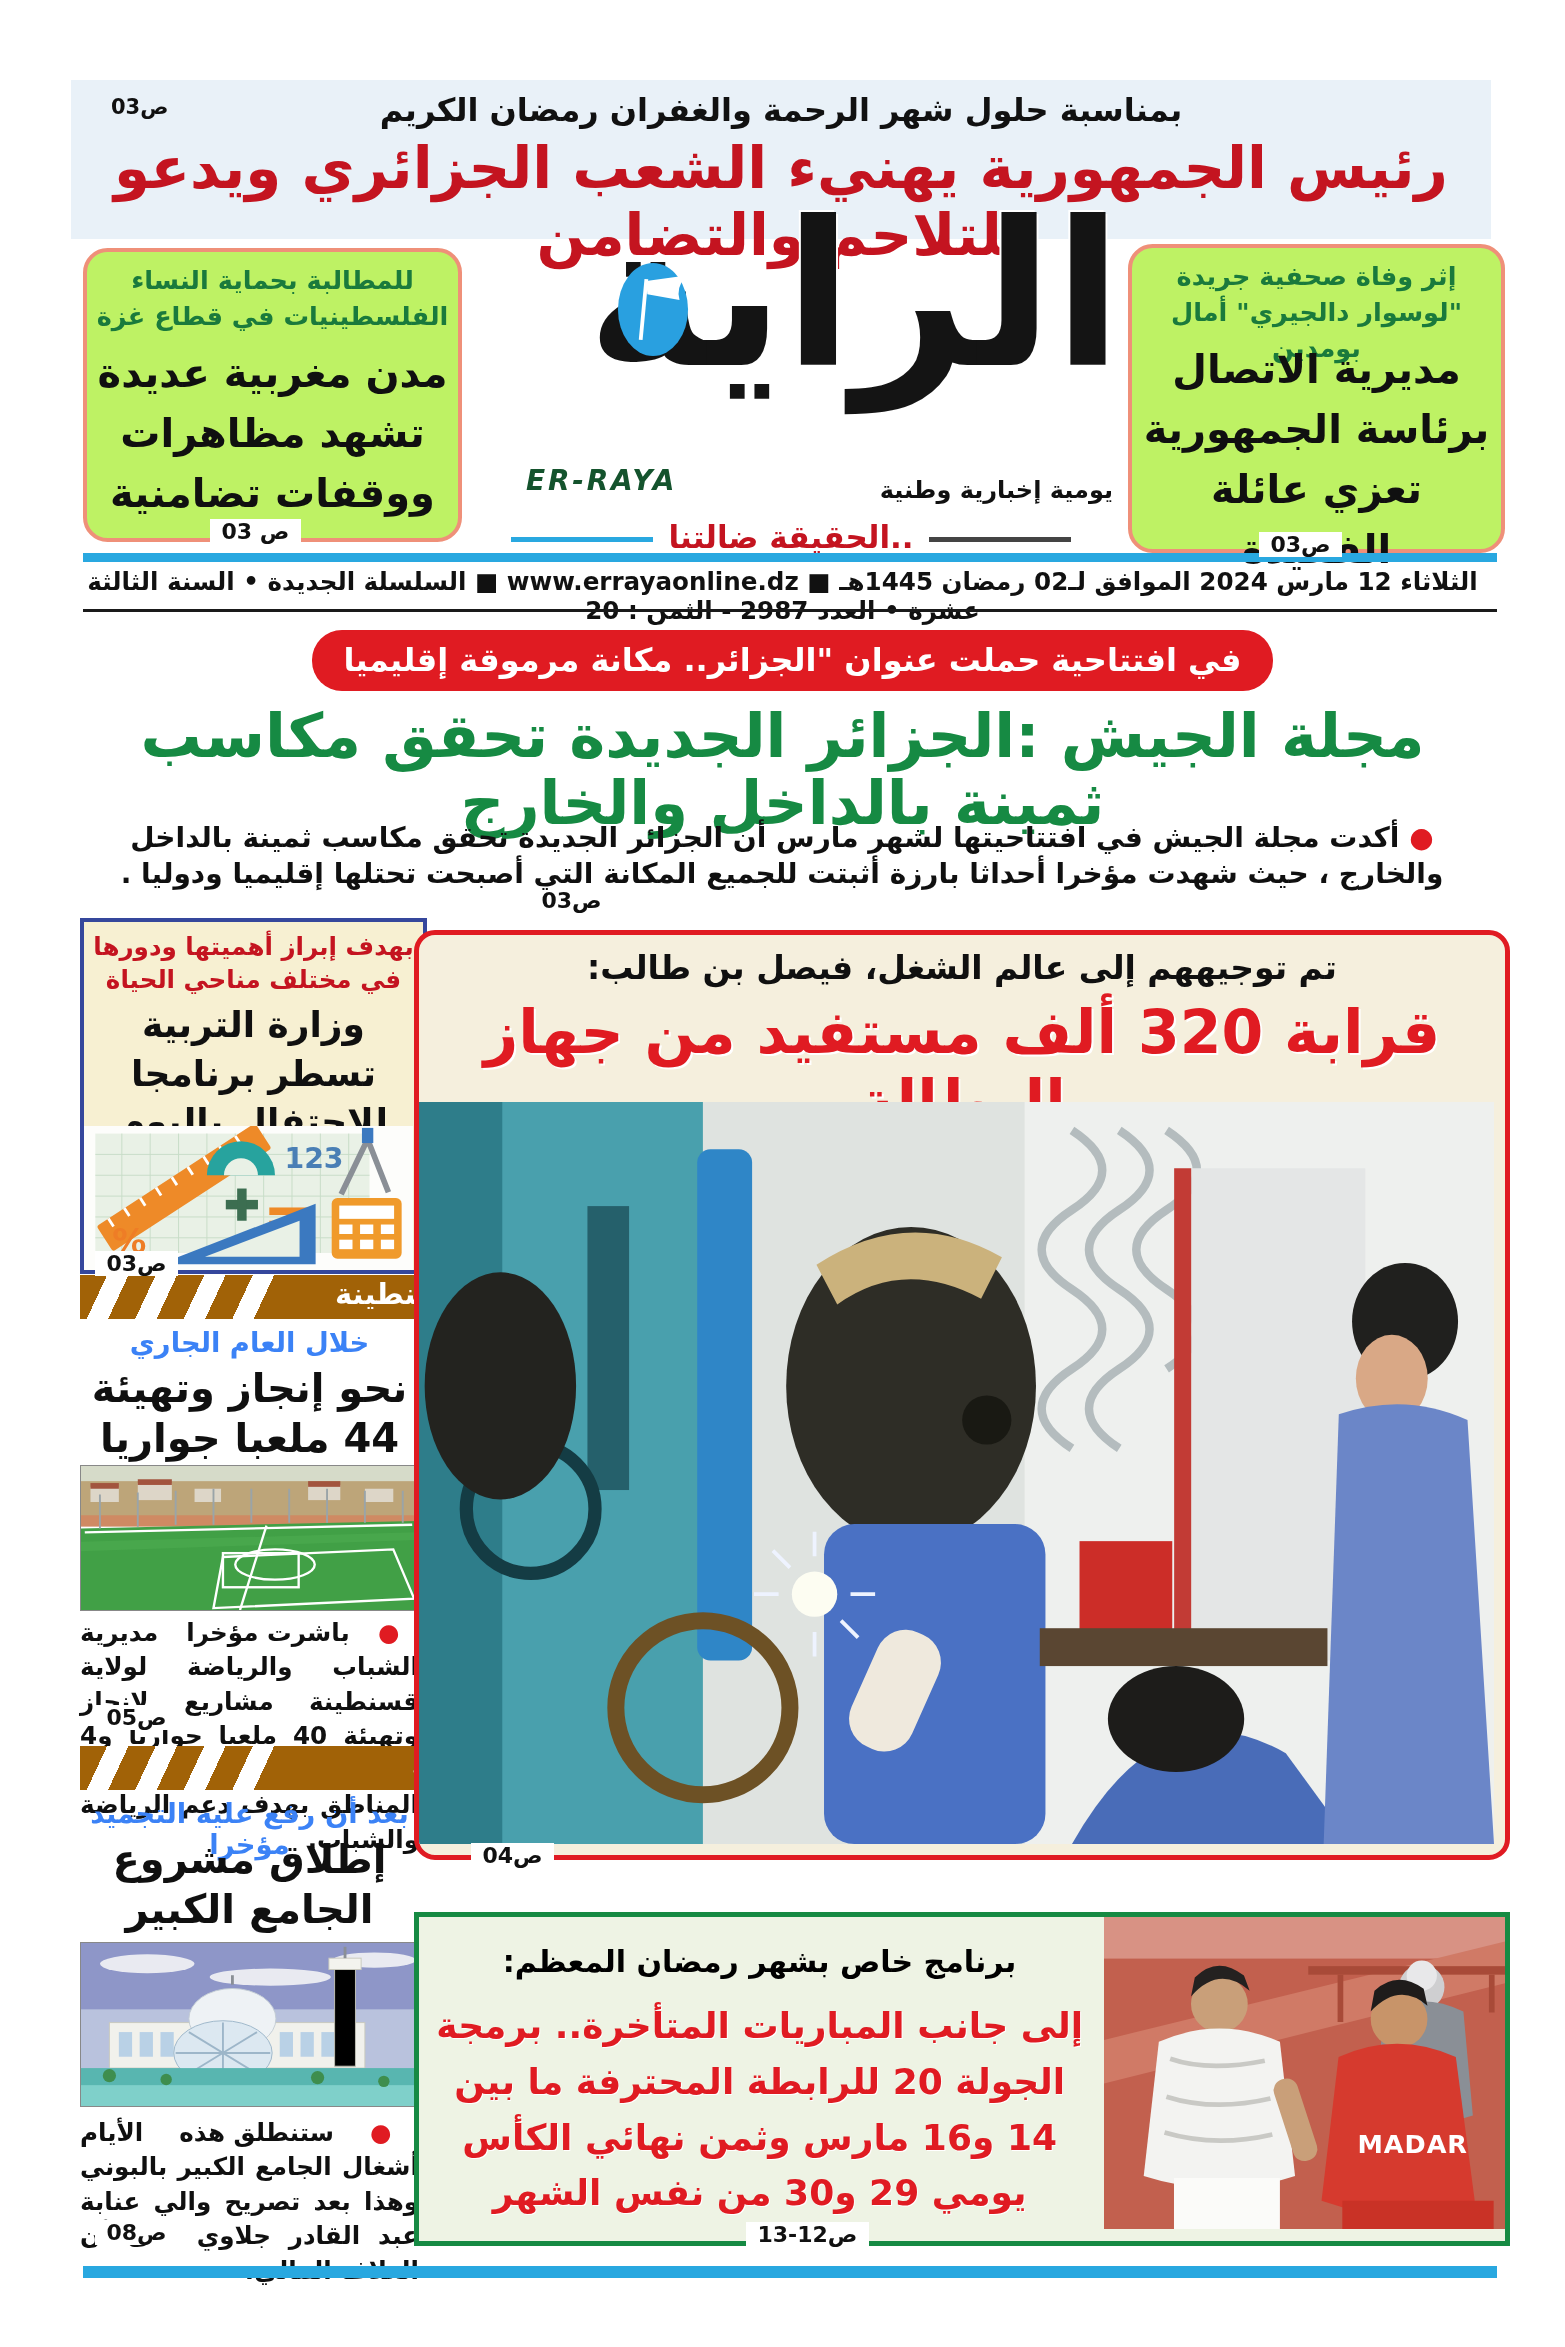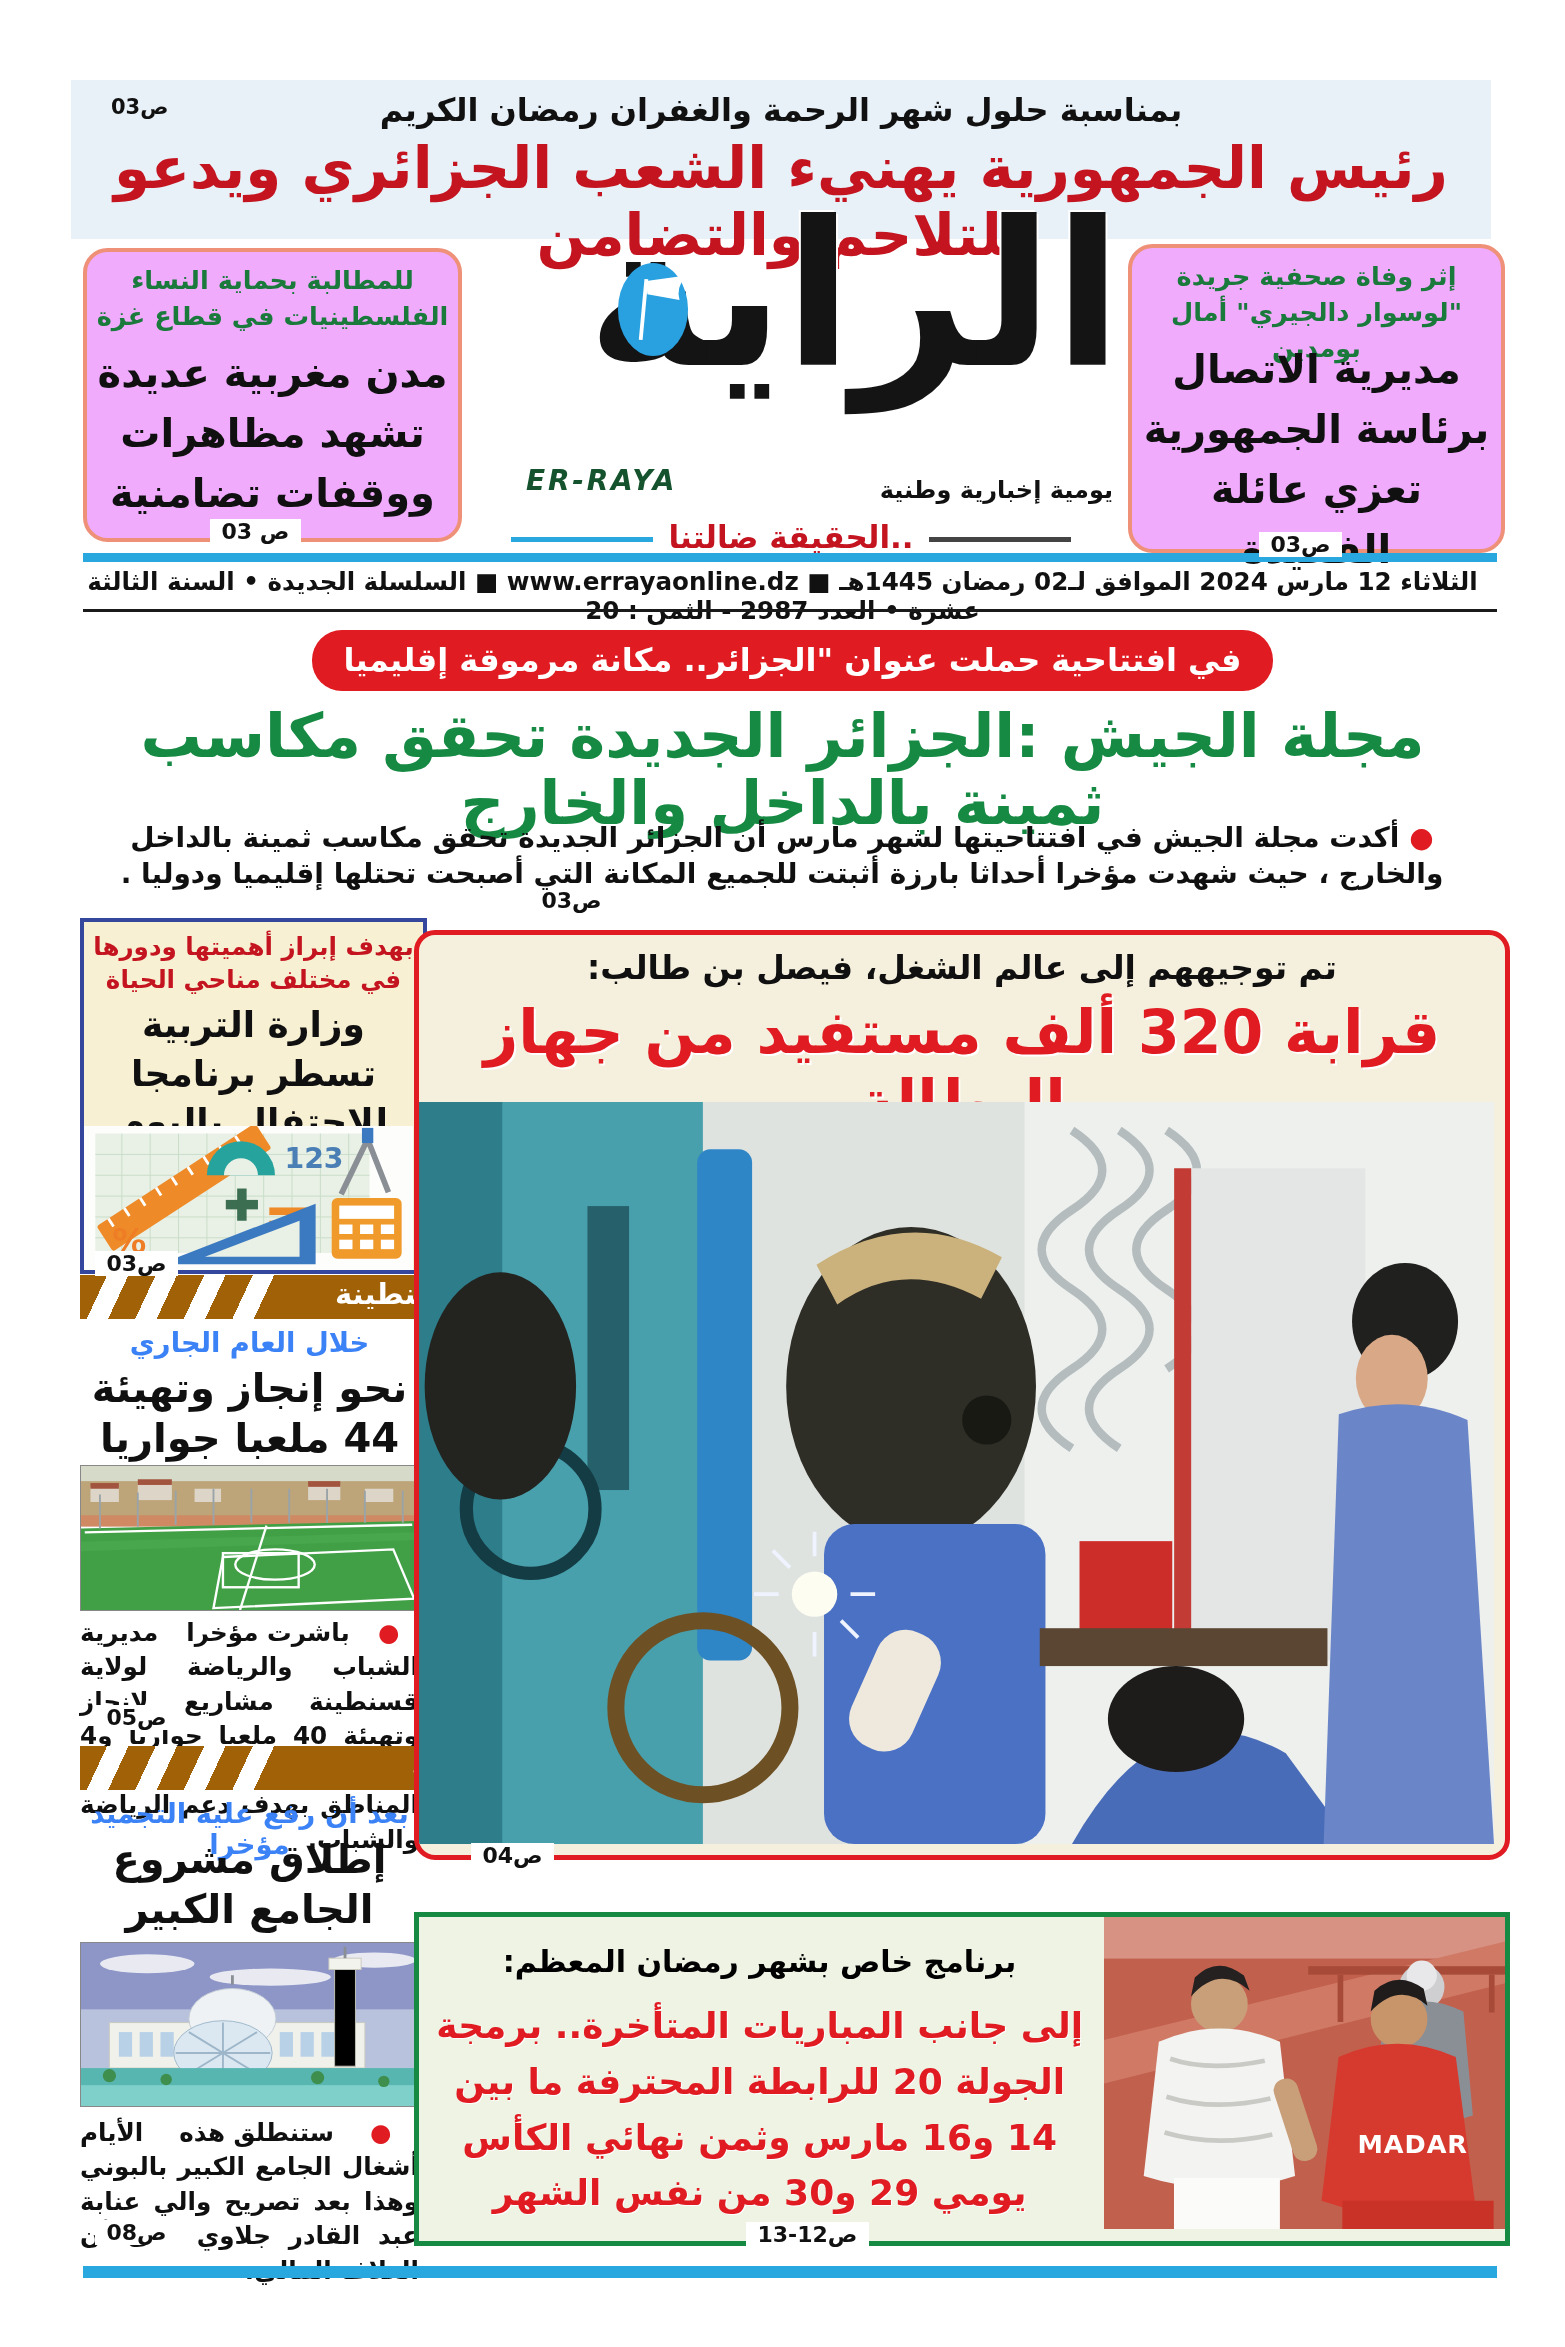--- a/index.html
+++ b/index.html
@@ -10,21 +10,21 @@
   .b{font-weight:bold;}
   .rtl{direction:rtl;unicode-bidi:plaintext;}
 
   
   .banner{left:71px;top:80px;width:1420px;height:159px;background:#e9f1f8;}
   .banner-kicker{left:0;right:0;top:11.4px;font-size:32px;color:#111;}
   .banner-headline{left:0;right:0;top:55px;font-size:58px;color:#c41420;line-height:1.15;}
   .banner-ref{left:40px;top:15px;font-size:21px;color:#111;}
 
   
-  .hbox{border:4.7px solid #ef9079;border-radius:24.6px;background:#f0abfc;text-decoration:underline;}
+  .hbox{border:4.7px solid #ef9079;border-radius:24.6px;background:#bef264;text-decoration:underline;}
   .hbox-left{left:83px;top:248px;width:371px;height:286px;}
   .hbox-right{left:1128px;top:244px;width:369px;height:301px;}
   .hbox .kick{left:7.6px;right:7.6px;top:11.4px;font-size:25.6px;color:#1a7a3c;line-height:1.4;}
   .hbox .head{left:5.7px;right:5.7px;top:91px;font-size:40px;color:#101010;line-height:1.5;}
   .chip{position:absolute;background:#ffffff;padding:0 11.4px;font-size:22px;font-weight:bold;color:#111;z-index:6;white-space:nowrap;}
 
   
   .logo-zone{left:454px;top:239px;width:674px;height:312px;}
   .logo-title{right:5.7px;top:-44px;font-size:201px;color:#141414;line-height:1;letter-spacing:-3.8px;
               text-shadow:1.9px 1.9px 0 #fff,-1.9px -1.9px 0 #fff;}

